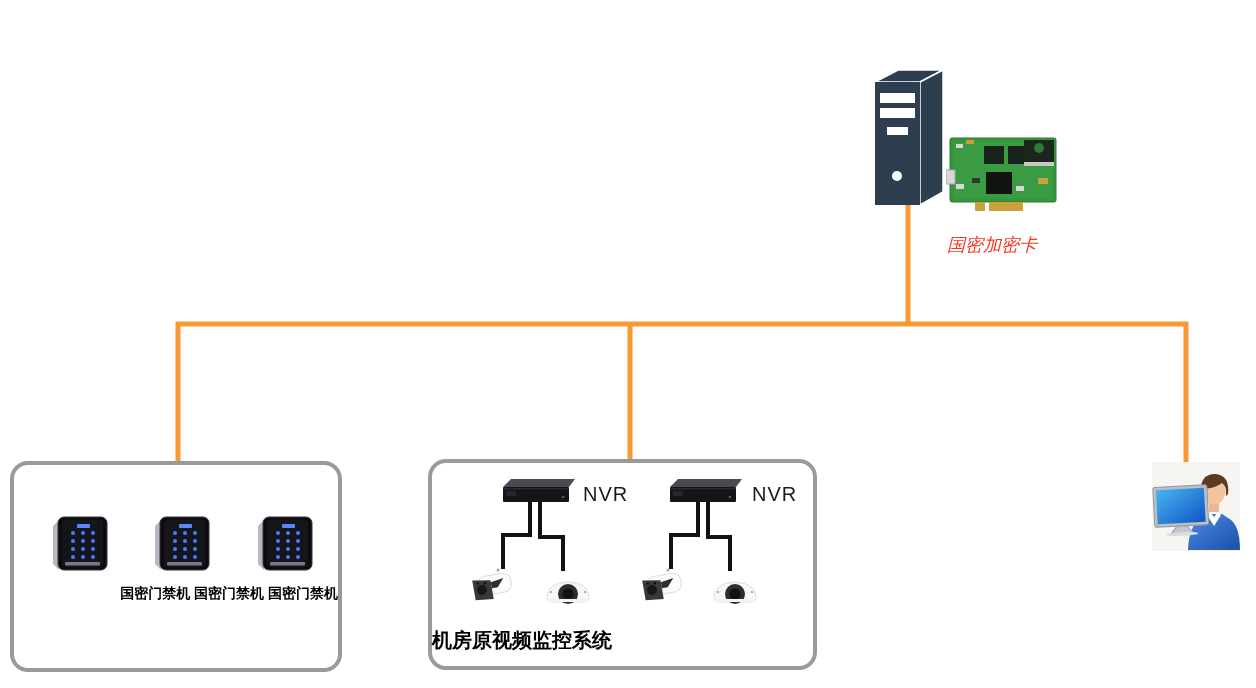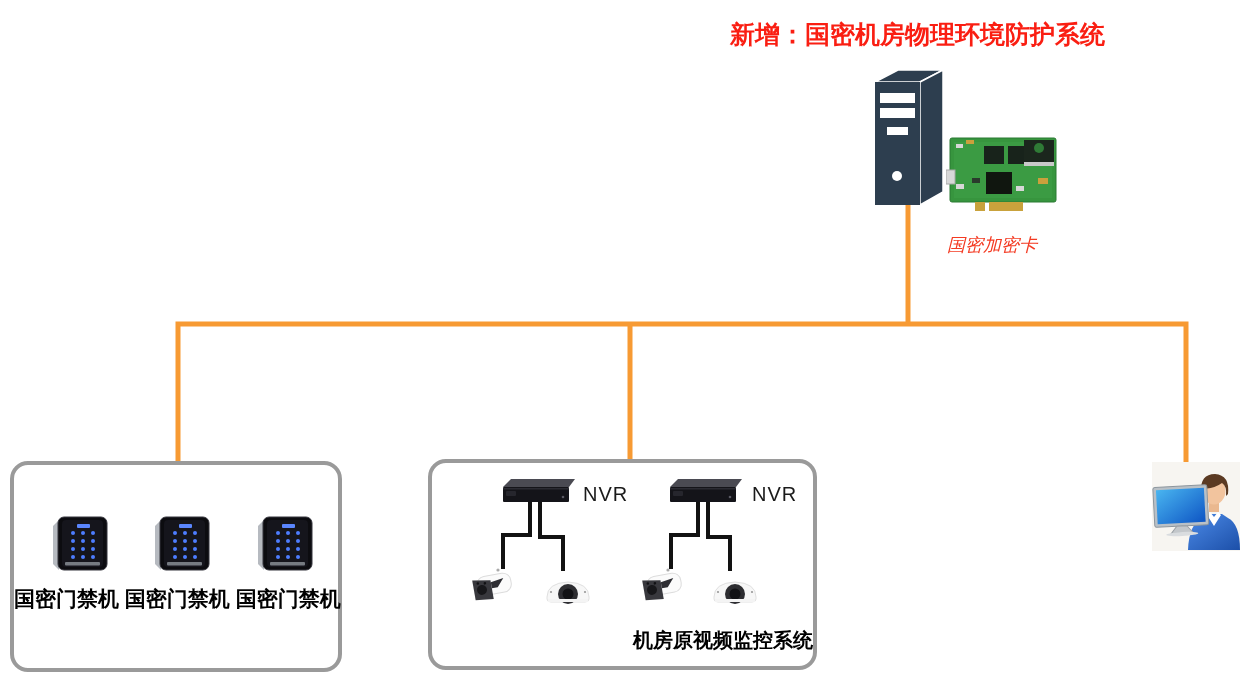--- a/index.html
+++ b/index.html
@@ -10,41 +10,40 @@
   .conn{stroke:var(--accent-orange,#F79A33);stroke-width:5;fill:none;}
   .cable{stroke:#121212;stroke-width:4;fill:none;}
   .title{left:730px;top:18px;font-size:25px;font-weight:bold;
          color:var(--title-red,#FA1E12);white-space:nowrap;z-index:3;}
   .card-label{left:947px;top:233px;font-size:18px;
          color:var(--label-red,#F43A22);white-space:nowrap;z-index:3;font-style:italic;}
   .group-box{border:4px solid var(--box-border-gray,#9A9A9A);border-radius:18px;
          background:#fff;box-sizing:border-box;z-index:2;padding-left:20px;}
   .access-box{left:10px;top:461px;width:332px;height:211px;}
   .monitor-box{left:428px;top:459px;width:389px;height:211px;}
-  .device-caption{left:0;top:120px;width:100%;text-align:center;font-size:21px;
+  .device-caption{left:0;top:120px;width:100%;text-align:right;font-size:14px;
          font-weight:600;color:#000;white-space:nowrap;}
-  .monitor-caption{left:0;top:164px;width:100%;text-align:right;font-size:20px;
+  .monitor-caption{left:0;top:164px;width:100%;text-align:left;font-size:20px;
          font-weight:600;color:#000;white-space:nowrap;}
   .nvr-label{font-size:20px;color:#1a1a1a;letter-spacing:1px;}
   .server-front{fill:var(--server-navy,#2D3E4F);}
   .server-face{fill:var(--server-navy,#2D3E4F);stroke:#fff;stroke-width:1.5;}
   .operator-bg{left:1152px;top:462px;width:88px;height:89px;background:#f7f5f1;z-index:2;}
 </style>
 </head>
 <body>
 
 <div class="stage">
 
   <svg class="abs layer-lines" viewBox="0 0 1256 688" xmlns="http://www.w3.org/2000/svg">
     <path class="conn" d="M908 202 L908 324"></path>
     <path class="conn" d="M178 463 L178 324 L1186 324 L1186 466"></path>
     <path class="conn" d="M630 324 L630 463"></path>
   </svg>
 
-  <div class="abs title">新增：国密机房物理环境防护系统</div>
 
   <svg class="abs" style="left:868px;top:60px;z-index:2" width="84" height="148" viewBox="0 0 84 148" xmlns="http://www.w3.org/2000/svg">
     <polygon class="server-face" points="7,22 30,10 75,10 52,22"></polygon>
     <polygon class="server-face" points="52,22 75,10 75,132 52,145"></polygon>
     <rect class="server-front" x="7" y="22" width="45" height="123"></rect>
     <rect x="12" y="33" width="35" height="10" fill="#fff"></rect>
     <rect x="12" y="48" width="35" height="10" fill="#fff"></rect>
     <rect x="19" y="67" width="21" height="8" fill="#fff"></rect>
     <circle cx="29" cy="116" r="5" fill="#fff"></circle>
   </svg>

